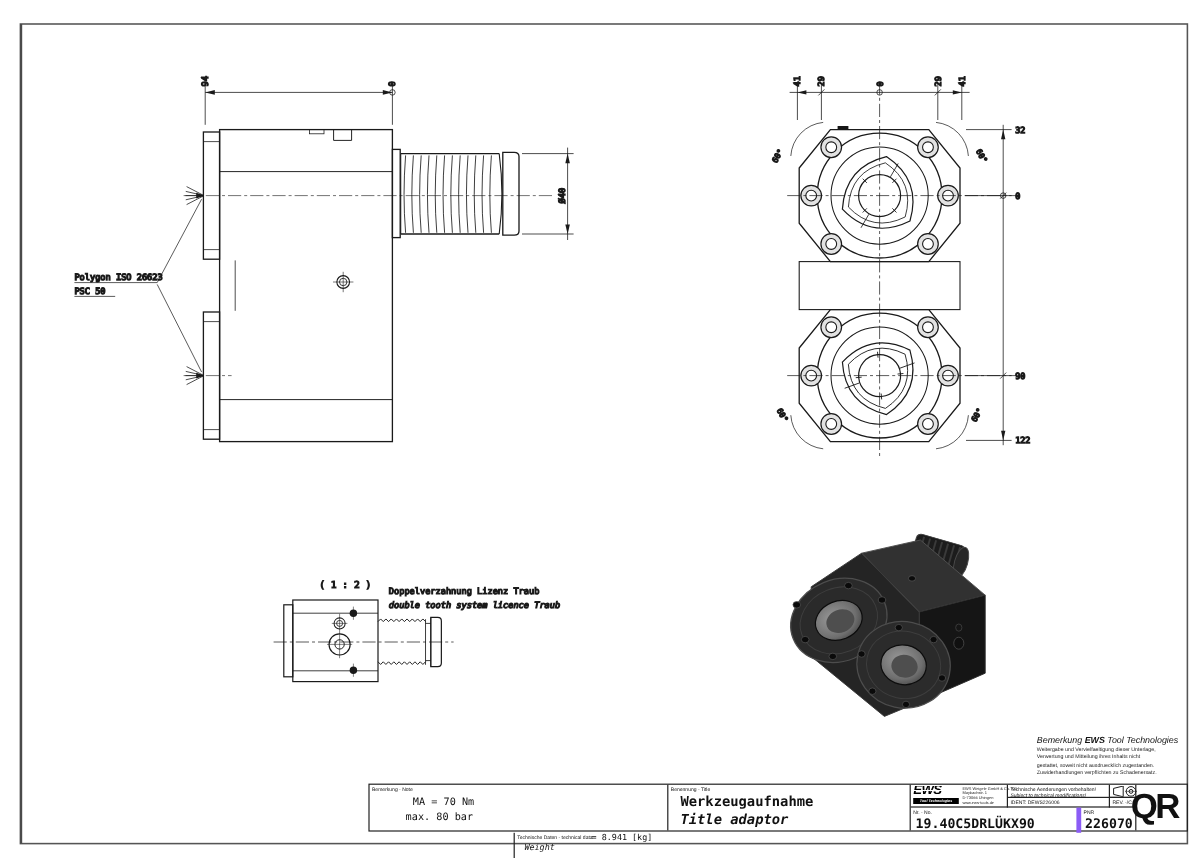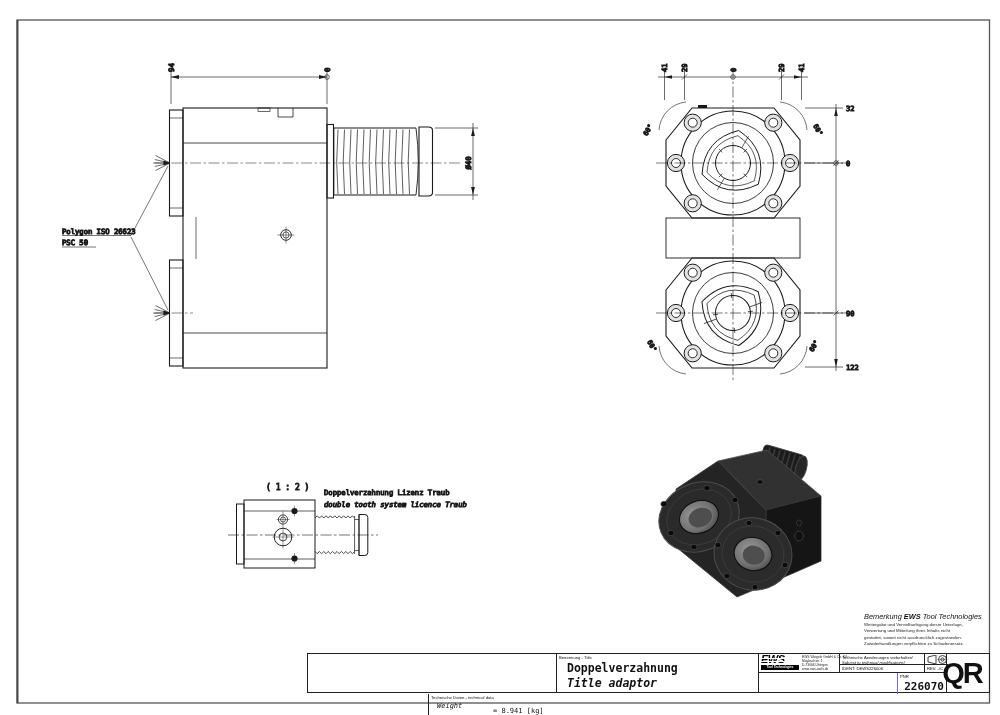--- a/index.html
+++ b/index.html
@@ -18,30 +18,30 @@
   .tb .cell{position:absolute;top:0;height:100%;border-left:1px solid #222;box-sizing:border-box;}
   .tb .hdr{position:absolute;left:2px;top:1px;font-family:"Liberation Sans",sans-serif;font-size:4.2px;color:#111;white-space:nowrap;}
   .c-note{left:0;width:120px;border-left:none!important;}
   .c-tech{left:120px;width:128px;margin-top:40px;}
   .c-title{left:248px;width:202px;}
   .c-info{left:450px;width:188px;}
   .c-qr{left:638px;width:31px;}
   .note-lines{position:absolute;left:30px;top:9px;font-size:8.5px;line-height:12px;white-space:nowrap;}
   .note-lines .l1{padding-left:6px;}
   .w-label{position:absolute;left:8px;top:8px;font-size:7px;font-style:italic;white-space:nowrap;}
-  .w-value{position:absolute;left:64px;top:13px;font-size:7px;white-space:nowrap;}
+  .w-value{position:absolute;left:64px;top:0;font-size:7px;white-space:nowrap;}
   .t-de{position:absolute;left:10px;top:7px;font-size:11.5px;font-weight:bold;white-space:nowrap;}
   .t-en{position:absolute;left:10px;top:22px;font-size:11.5px;font-weight:bold;font-style:italic;white-space:nowrap;}
   
   .i-row1{position:absolute;left:0;top:0;width:100%;height:18.5px;border-bottom:1px solid #222;box-sizing:border-box;}
   .i-logo{position:absolute;left:0;top:0;width:80px;height:18.5px;}
   .i-mods{position:absolute;left:80px;top:0;width:85px;height:18.5px;border-left:1px solid #222;box-sizing:border-box;}
   .i-sym{position:absolute;left:165px;top:0;width:23px;height:18.5px;border-left:1px solid #222;box-sizing:border-box;}
   .i-nr{position:absolute;left:0;top:18.5px;width:138px;height:21.5px;}
-  .i-pnr{position:absolute;left:138px;top:18.5px;width:50px;height:21.5px;border-left:1px solid #8b5cf6;box-sizing:border-box;}
+  .i-pnr{position:absolute;left:138px;top:18.5px;width:50px;height:21.5px;border-left:4px solid #8b5cf6;box-sizing:border-box;}
   .mods-de{position:absolute;left:2px;top:1px;font-family:"Liberation Sans",sans-serif;font-size:4.2px;white-space:nowrap;}
   .mods-en{position:absolute;left:2px;top:5.5px;font-family:"Liberation Sans",sans-serif;font-size:4.2px;font-style:italic;white-space:nowrap;}
   .mods-div{position:absolute;left:0;top:9.5px;width:108px;height:0;border-top:1px solid #222;}
   .mods-ident{position:absolute;left:2px;top:11.5px;font-family:"Liberation Sans",sans-serif;font-size:4.2px;white-space:nowrap;}
   .rev{position:absolute;left:2px;top:11.5px;font-family:"Liberation Sans",sans-serif;font-size:4.2px;white-space:nowrap;}
   .nr-val{position:absolute;left:4px;top:7px;font-size:11px;font-weight:bold;white-space:nowrap;}
   .pnr-val{position:absolute;right:3px;top:7px;font-size:11px;font-weight:bold;}
   .qr-txt{width:100%;height:100%;display:flex;align-items:center;justify-content:center;
           font-family:"Liberation Sans",sans-serif;font-weight:bold;font-size:29px;letter-spacing:-2px;}
   
@@ -353,28 +353,35 @@
 
 <div class="ov copyright">
   <div class="head"><span>Bemerkung </span><b><i>EWS</i></b><span> Tool Technologies</span></div>
   <div class="ln">Weitergabe und Vervielfaeltigung dieser Unterlage,</div>
   <div class="ln">Verwertung und Mitteilung ihres Inhalts nicht</div>
   <div class="ln">gestattet, soweit nicht ausdruecklich zugestanden.</div>
   <div class="ln">Zuwiderhandlungen verpflichten zu Schadenersatz.</div>
 </div>
 
 <div class="ov tb">
+  <div class="cell c-note">
+    <div class="hdr">Bemerkung - Note</div>
+    <div class="note-lines">
+      <div class="l1">MA = 70 Nm</div>
+      <div>max. 80 bar</div>
+    </div>
+  </div>
   <div class="cell c-tech">
     <div class="hdr">Technische Daten - technical data</div>
     <div class="w-label">Weight</div>
     <div class="w-value">= 8.941 [kg]</div>
   </div>
   <div class="cell c-title">
     <div class="hdr">Benennung - Title</div>
-    <div class="t-de">Doppelverzahnung</div>
+    <div class="t-de">Werkzeugaufnahme</div>
     <div class="t-en">Title adaptor</div>
   </div>
   <div class="cell c-info">
     <div class="i-row1">
       <div class="i-logo">
         <div class="ews">
           <span class="big">EWS</span>
           <div class="bar">Tool Technologies</div>
         </div>
         <div class="addr">
@@ -394,20 +401,24 @@
         <svg width="22" height="9" style="position:absolute;left:1px;top:0.5px">
           <path d="M2,2 L2,7 L10,9 L10,0 Z" fill="none" stroke="#111" stroke-width="0.8"></path>
           <circle cx="16.5" cy="4.5" r="4" fill="none" stroke="#111" stroke-width="0.8"></circle>
           <circle cx="16.5" cy="4.5" r="1.6" fill="none" stroke="#111" stroke-width="0.8"></circle>
           <line x1="11.5" y1="4.5" x2="21.5" y2="4.5" stroke="#111" stroke-width="0.4"></line>
         </svg>
         <div class="mods-div" style="width:23px"></div>
         <div class="rev">REV. -/C</div>
       </div>
     </div>
+    <div class="i-nr">
+      <div class="hdr">Nr. - No.</div>
+      <div class="nr-val">19.40C5DRLÜKX90</div>
+    </div>
     <div class="i-pnr">
       <div class="hdr">PNR</div>
       <div class="pnr-val">226070</div>
     </div>
   </div>
   <div class="cell c-qr">
     <div class="qr-txt">QR</div>
   </div>
 </div>
 

